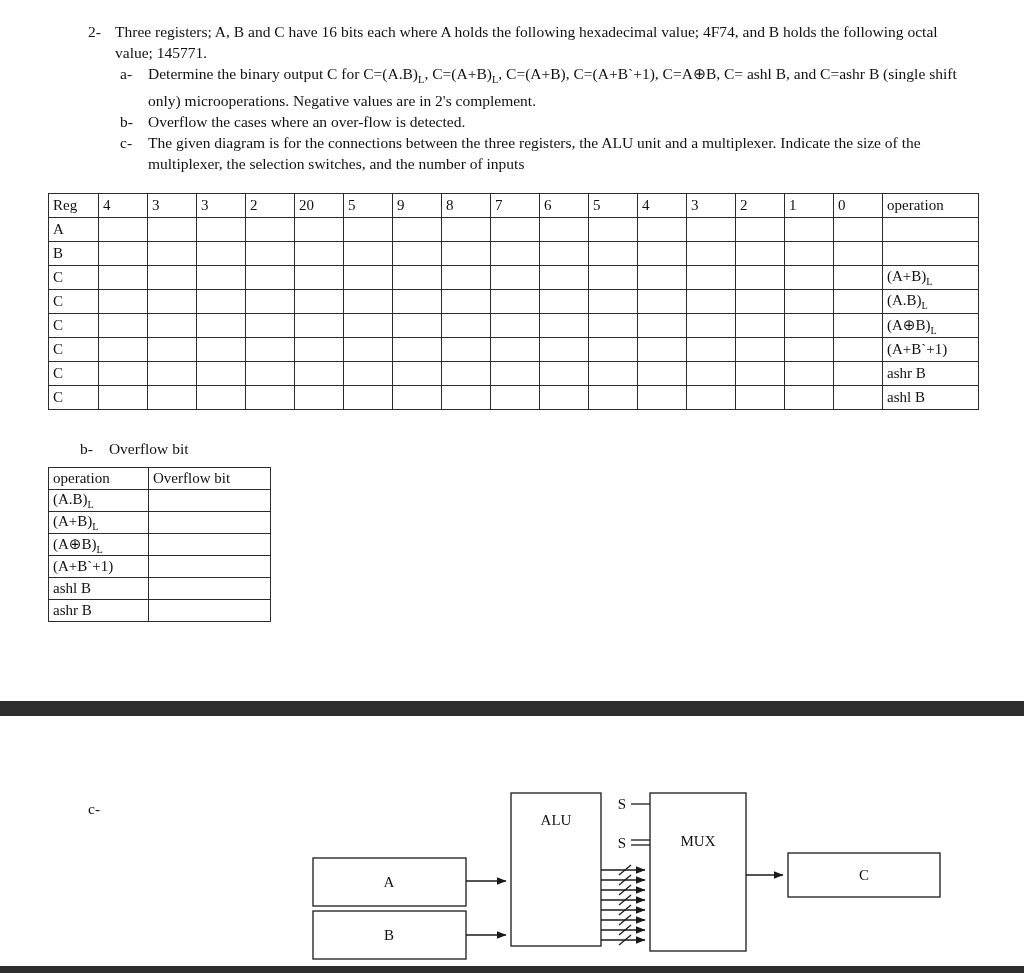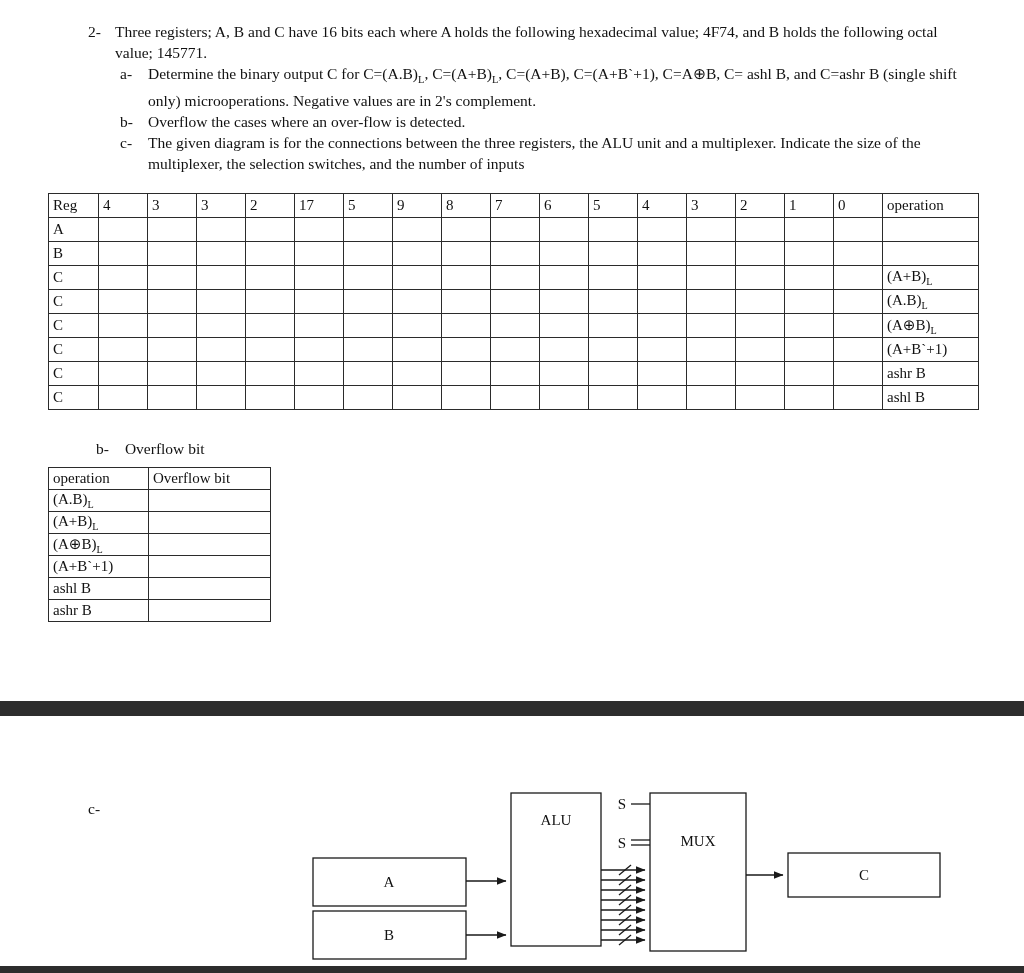--- a/index.html
+++ b/index.html
@@ -20,21 +20,21 @@
   sub { font-size:0.68em; }
 
   
   table { border-collapse:collapse; table-layout:fixed; background:#fff; }
   .bit-table { position:absolute; left:48px; top:193px; font-size:15px; }
   .bit-table th, .bit-table td {
     border:1px solid #2b2b2b; height:24px; padding:0 2px 0 4px;
     text-align:left; font-weight:normal; vertical-align:middle;
     overflow:hidden; white-space:nowrap;
   }
-  .overflow-heading { position:absolute; left:96px; top:440px; font-size:15.5px; }
+  .overflow-heading { position:absolute; left:80px; top:440px; font-size:15.5px; }
   .overflow-heading .gap { display:inline-block; width:16px; }
   .overflow-table { position:absolute; left:48px; top:467px; font-size:15px; }
   .overflow-table th, .overflow-table td {
     border:1px solid #2b2b2b; height:22px; padding:0 2px 0 4px;
     text-align:left; font-weight:normal; vertical-align:middle; white-space:nowrap;
   }
 
   
   .page-break { position:absolute; left:0; top:701px; width:1024px; height:15px; background:#2d2d2d; }
   .bottom-strip { position:absolute; left:0; top:966px; width:1024px; height:7px; background:#2d2d2d; }
@@ -91,21 +91,21 @@
         <col style="width: 49px;">
         <col style="width: 96px;">
       </colgroup>
       <thead>
         <tr>
           <th>Reg</th>
           <th>4</th>
           <th>3</th>
           <th>3</th>
           <th>2</th>
-          <th>17</th>
+          <th>20</th>
           <th>5</th>
           <th>9</th>
           <th>8</th>
           <th>7</th>
           <th>6</th>
           <th>5</th>
           <th>4</th>
           <th>3</th>
           <th>2</th>
           <th>1</th>

